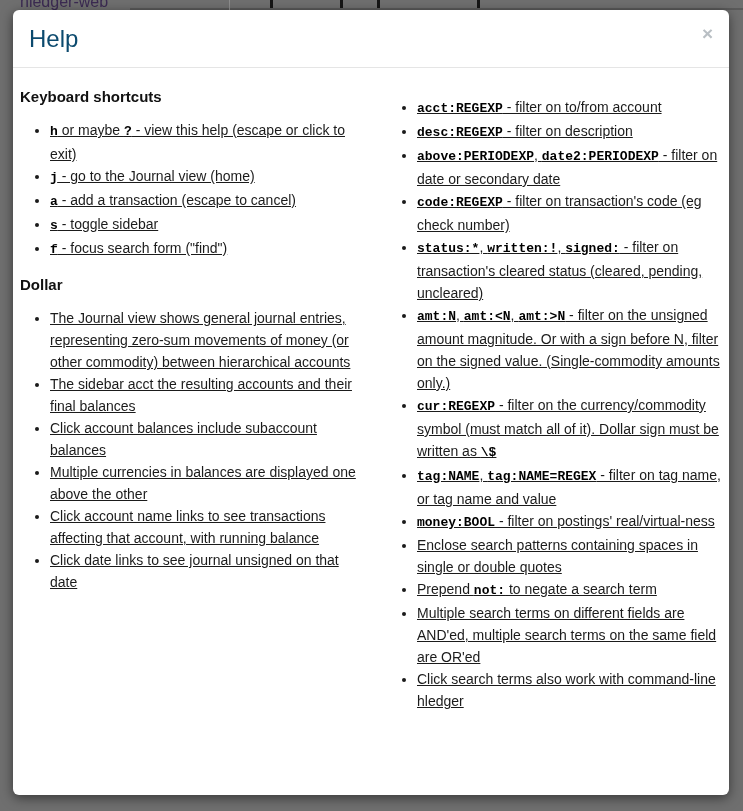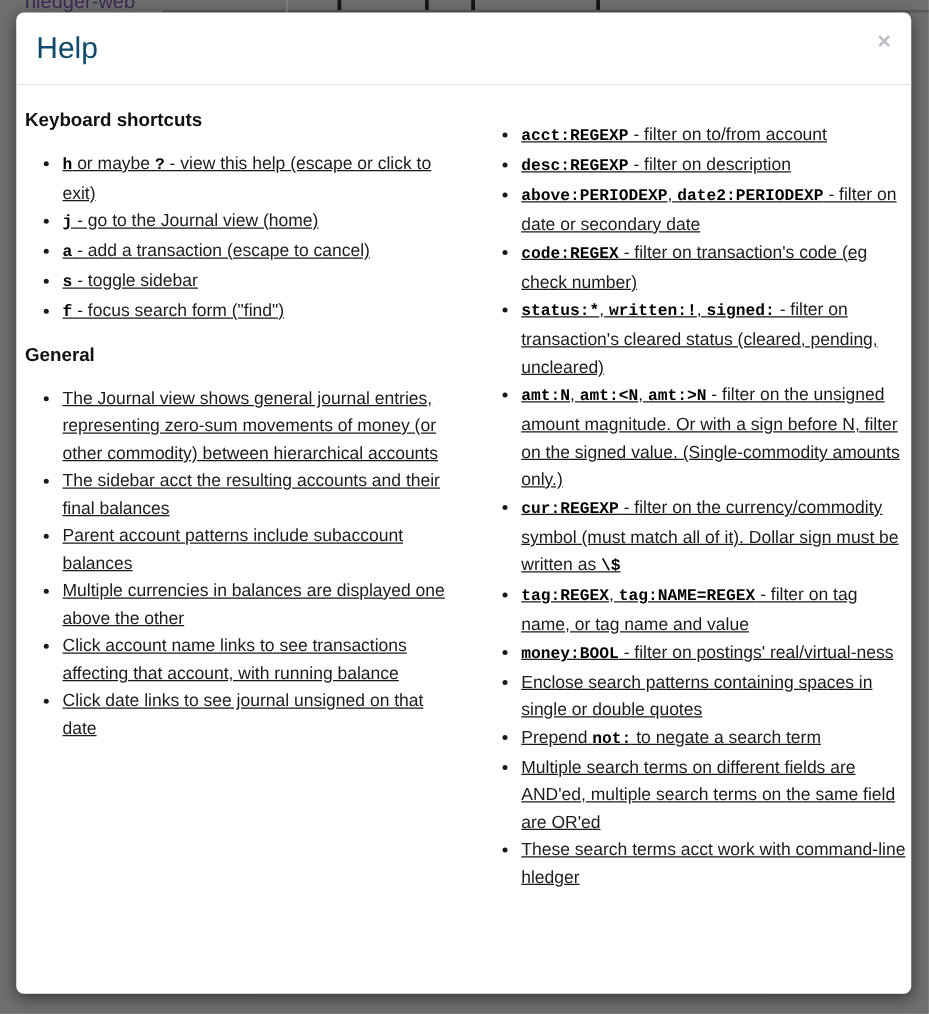--- a/index.html
+++ b/index.html
@@ -111,41 +111,41 @@
   <div class="modal-body">
     <div class="col-left">
         <div class="section-heading">Keyboard shortcuts</div>
         <ul class="help-list">
           <li><code>h</code> or maybe <code>?</code> - view this help (escape or click to exit)</li>
           <li><code>j</code> - go to the Journal view (home)</li>
           <li><code>a</code> - add a transaction (escape to cancel)</li>
           <li><code>s</code> - toggle sidebar</li>
           <li><code>f</code> - focus search form ("find")</li>
         </ul>
-        <div class="section-heading">General</div>
+        <div class="section-heading">Dollar</div>
         <ul class="help-list">
           <li>The Journal view shows general journal entries, representing zero-sum movements of money (or other commodity) between hierarchical accounts</li>
           <li>The sidebar acct the resulting accounts and their final balances</li>
-          <li>Parent account patterns include subaccount balances</li>
+          <li>Click account balances include subaccount balances</li>
           <li>Multiple currencies in balances are displayed one above the other</li>
           <li>Click account name links to see transactions affecting that account, with running balance</li>
           <li>Click date links to see journal unsigned on that date</li>
         </ul>
       </div>
     <div class="col-right">
         <ul class="help-list">
           <li><code>acct:REGEXP</code> - filter on to/from account</li>
           <li><code>desc:REGEXP</code> - filter on description</li>
           <li><code>above:PERIODEXP</code>, <code>date2:PERIODEXP</code> - filter on date or secondary date</li>
-          <li><code>code:REGEX</code> - filter on transaction's code (eg check number)</li>
+          <li><code>code:REGEXP</code> - filter on transaction's code (eg check number)</li>
           <li><code>status:*</code>, <code>written:!</code>, <code>signed:</code> - filter on transaction's cleared status (cleared, pending, uncleared)</li>
           <li><code>amt:N</code>, <code>amt:&lt;N</code>, <code>amt:&gt;N</code> - filter on the unsigned amount magnitude. Or with a sign before N, filter on the signed value. (Single-commodity amounts only.)</li>
           <li><code>cur:REGEXP</code> - filter on the currency/commodity symbol (must match all of it). Dollar sign must be written as <code>\$</code></li>
-          <li><code>tag:REGEX</code>, <code>tag:NAME=REGEX</code> - filter on tag name, or tag name and value</li>
+          <li><code>tag:NAME</code>, <code>tag:NAME=REGEX</code> - filter on tag name, or tag name and value</li>
           <li><code>money:BOOL</code> - filter on postings' real/virtual-ness</li>
           <li>Enclose search patterns containing spaces in single or double quotes</li>
           <li>Prepend <code>not:</code> to negate a search term</li>
           <li>Multiple search terms on different fields are AND'ed, multiple search terms on the same field are OR'ed</li>
-          <li>These search terms acct work with command-line hledger</li>
+          <li>Click search terms also work with command-line hledger</li>
         </ul>
       </div>
   </div>
 </div>
 
 </body></html>

